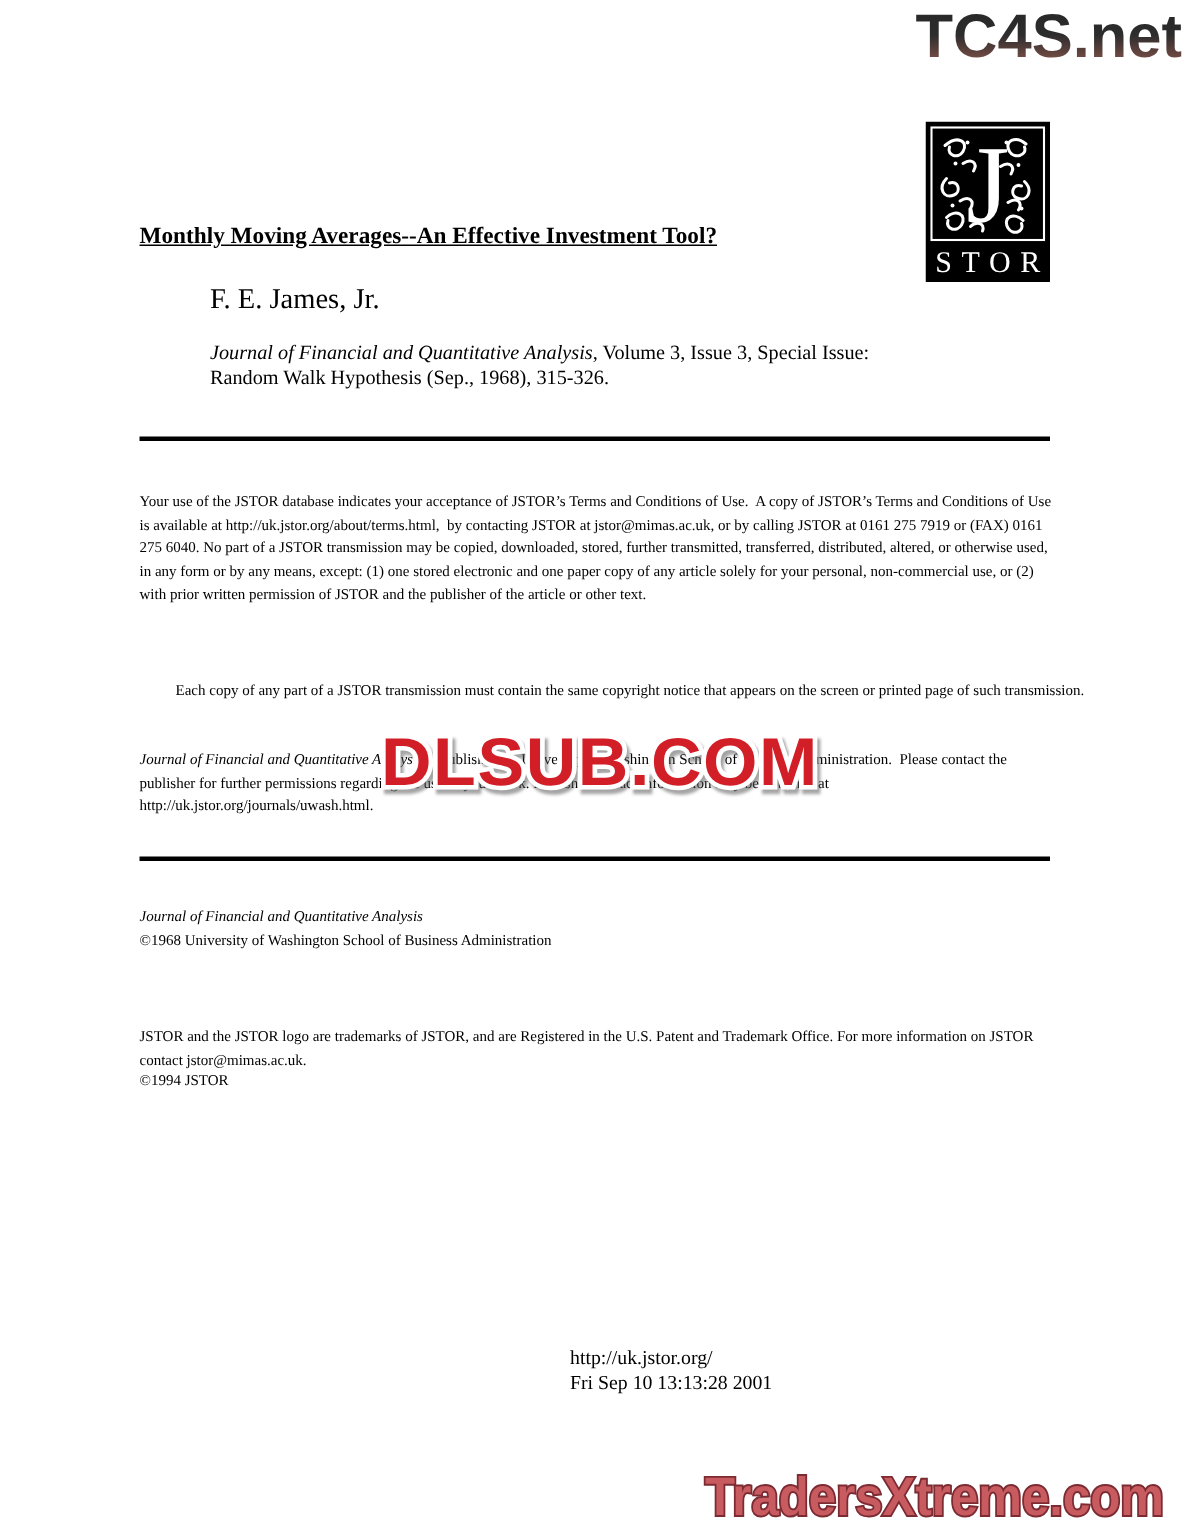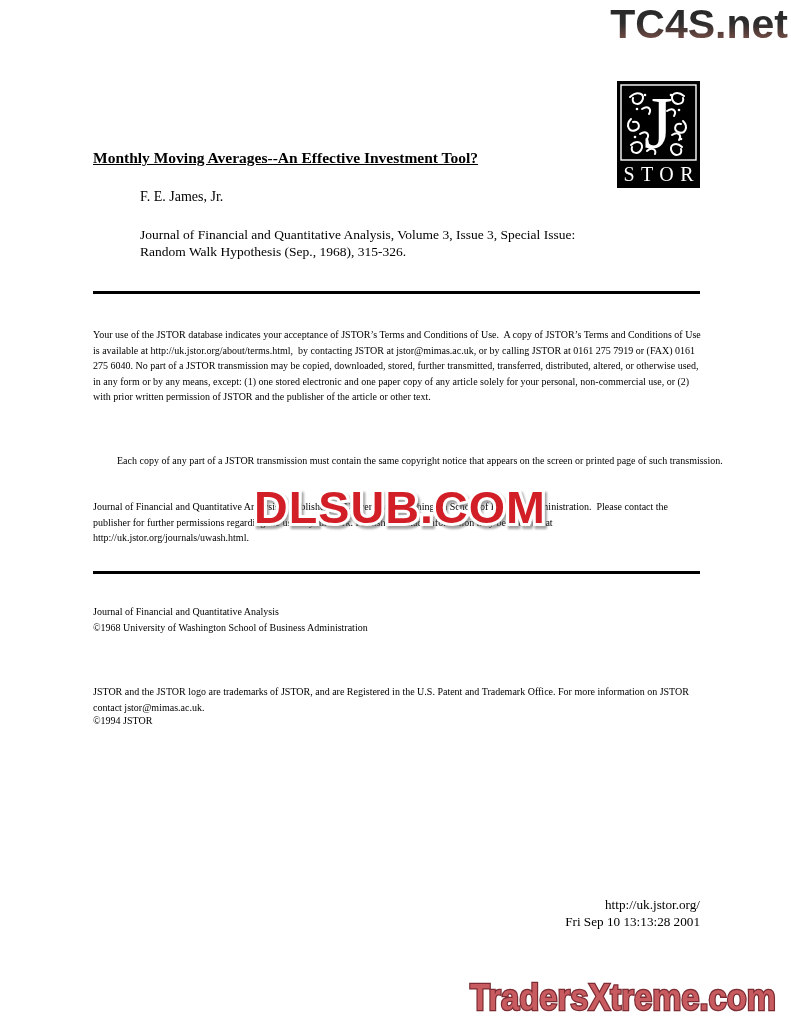--- a/index.html
+++ b/index.html
@@ -92,31 +92,31 @@
     margin: 0;
     font-size: 15.5px;
     font-weight: bold;
     white-space: nowrap;
     text-decoration: underline;
   }
   .author {
     position: absolute;
     left: 140px;
     top: 189px;
-    font-size: 14px;
+    font-size: 19px;
   }
   .citation {
     position: absolute;
     left: 140px;
     top: 226px;
     font-size: 13.5px;
     line-height: 17px;
     width: 560px;
   }
-  .italic { }
+  .italic { font-style: italic; }
   .rule {
     position: absolute;
     left: 93px;
     width: 607px;
     height: 0;
     border: 0;
     border-top: 3px solid #000000;
     margin: 0;
   }
   .rule-1 { top: 291px; }
@@ -134,21 +134,21 @@
   .para-2 { top: 453px; margin-left: 24px; }
   .para-3 { top: 499px; }
   .journal-block { top: 604px; line-height: 15.8px; }
   .trademark { top: 684px; width: 622px; }
   .copyright-2001 { top: 713px; }
   .footer-right {
     position: absolute;
     left: 380px;
     top: 897px;
     width: 320px;
-    text-align: right;
+    text-align: left;
     font-size: 13.2px;
     line-height: 16.5px;
   }
 </style>
 </head>
 <body>
 
 <div class="page">
 
   <div class="wm-top">TC4S.net</div>

